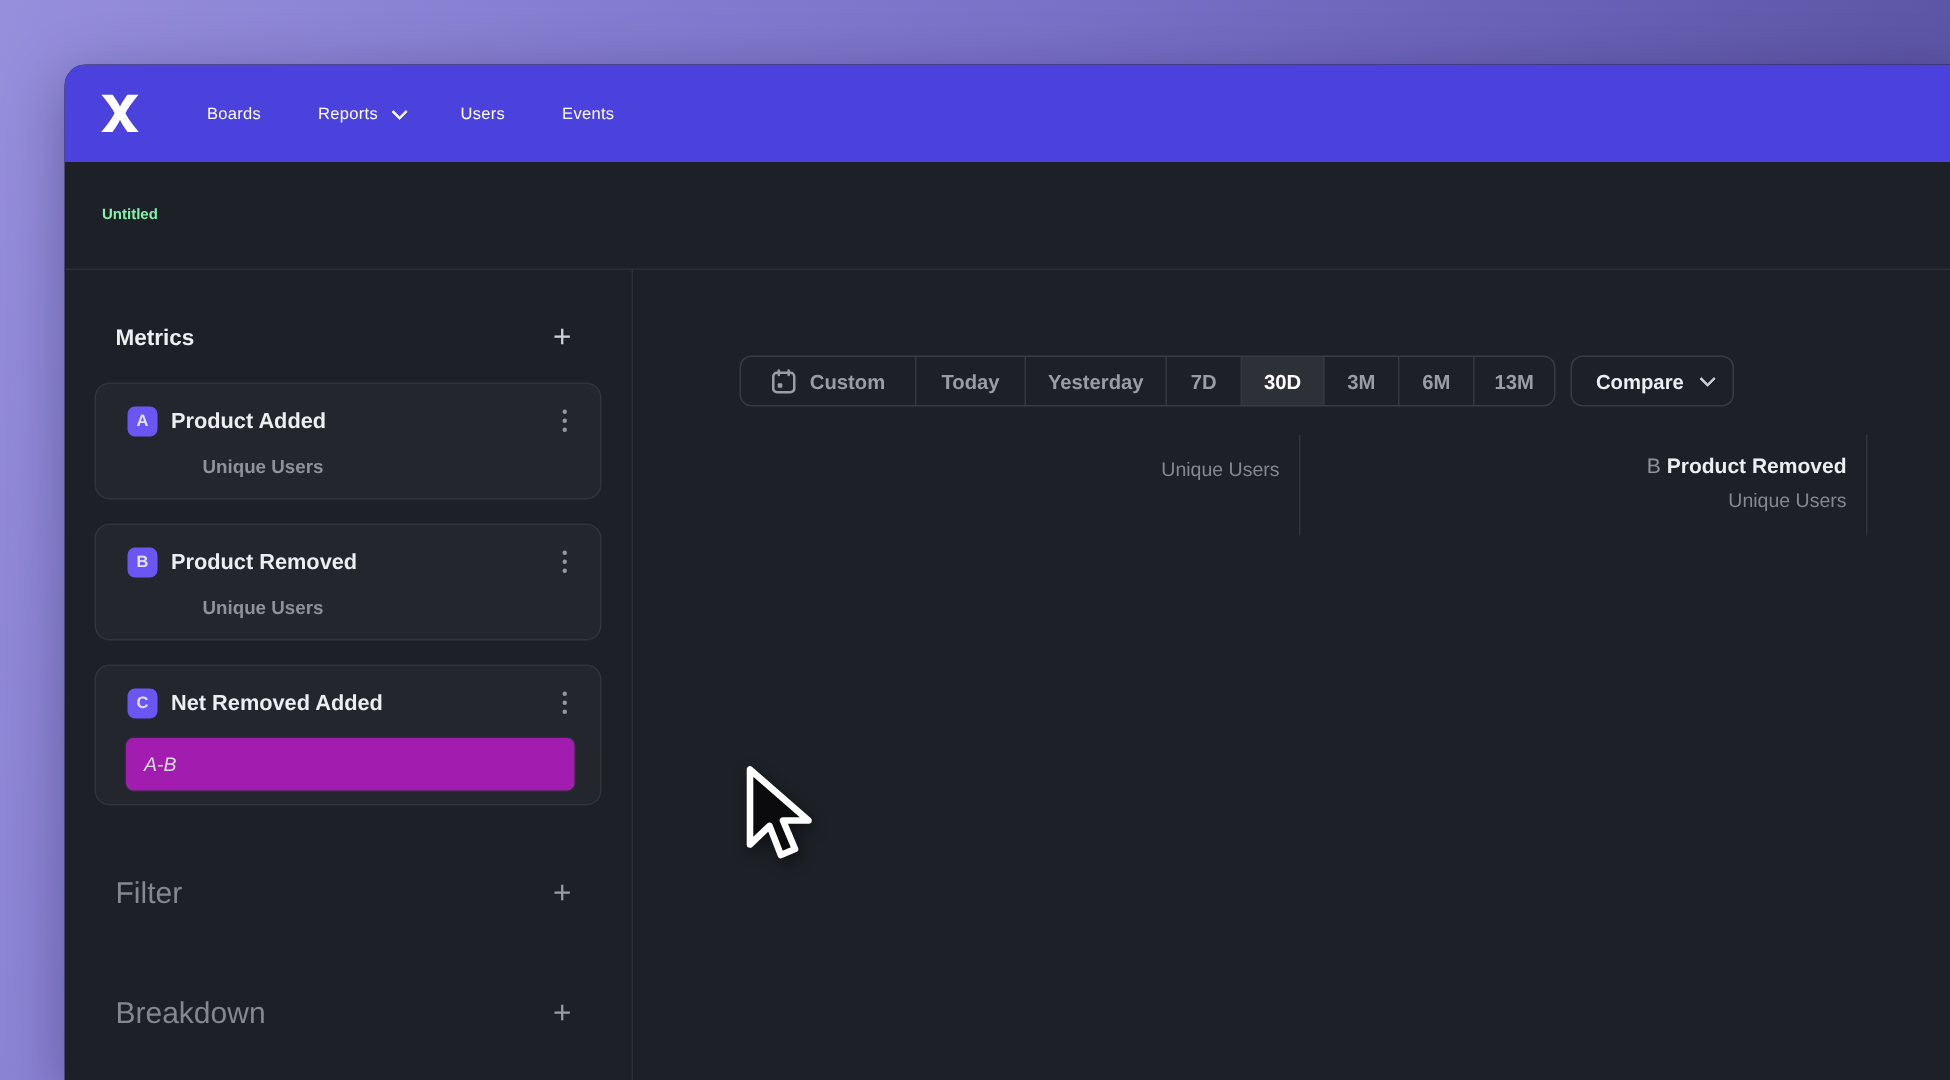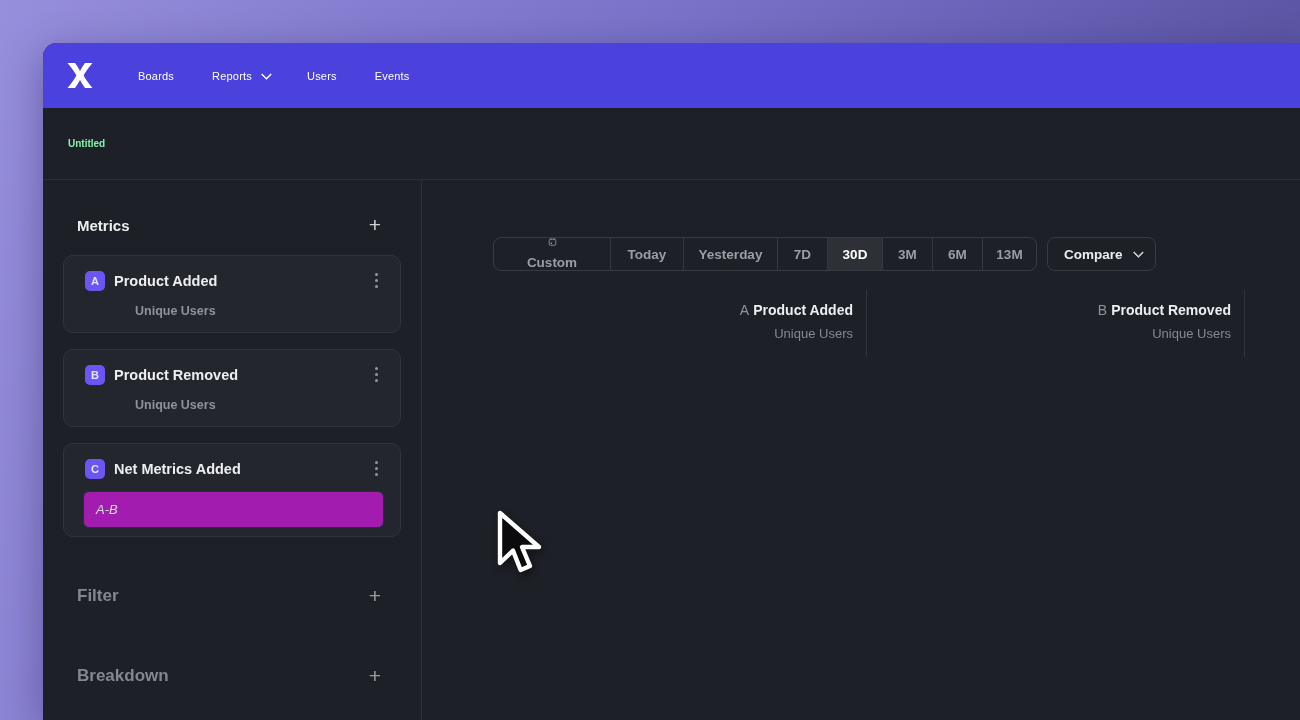--- a/index.html
+++ b/index.html
@@ -98,39 +98,39 @@
   .mc-input{
     margin:11px 0 0 -2px;width:301px;height:37px;
     background:#a21caf;border-radius:6px;border:1px solid #2b2e35;
     display:flex;align-items:center;padding-left:12px;
     color:#d7d9dc;font-size:13px;cursor:text;font-style:italic;
   }
   .section-row{
     display:flex;align-items:center;justify-content:space-between;
     padding:0 40px 0 34px;height:30px;
   }
-  .section-row .lbl{color:#85878e;font-size:17px;font-weight:700;}
+  .section-row .lbl{color:#85878e;font-size:20px;font-weight:400;}
   .section-row .plus{color:#9a9ca2;}
   .row-filter{margin-top:44px;}
   .row-breakdown{margin-top:50px;}
   
   .main{flex:1;padding:57px 0 0 71px;min-width:0;}
   .controls{display:flex;align-items:center;gap:10px;}
   .segmented{
     display:flex;align-items:stretch;height:34px;
     border:1px solid #383b42;border-radius:8px;overflow:hidden;
   }
   .seg{
     display:flex;align-items:center;justify-content:center;
     color:#9b9da4;font-size:13.5px;font-weight:700;
     border-right:1px solid #34373e;cursor:pointer;background:transparent;border-top:none;border-bottom:none;border-left:none;
     font-family:"Liberation Sans", sans-serif;
   }
   .seg:last-child{border-right:none;}
-  .seg-custom{width:117px;gap:9px;flex-direction:column;}
+  .seg-custom{width:117px;gap:9px;}
   .seg-today{width:73px;}
   .seg-yesterday{width:94px;}
   .seg-7d{width:50px;}
   .seg-30d{width:55px;}
   .seg-3m{width:50px;}
   .seg-6m{width:50px;}
   .seg-12m{width:53px;}
   .seg.selected{background:#2d3036;color:#fff;}
   .compare{
     height:34px;padding:0 14px 0 16px;
@@ -225,21 +225,21 @@
               <i></i>
               <i></i>
             </span>
         </div>
         <div class="mc-sub">Unique Users</div>
       </div>
 
       <div class="metric-card card-c">
         <div class="mc-row">
           <span class="badge">C</span>
-          <span class="mc-name">Net Metrics Added</span>
+          <span class="mc-name">Net Removed Added</span>
           <span class="kebab">
               <i></i>
               <i></i>
               <i></i>
             </span>
         </div>
         <div class="mc-input">A-B</div>
       </div>
 
       <div class="section-row row-filter">
@@ -277,21 +277,20 @@
         </div>
         <button class="compare">
           <span>Compare</span>
           <span class="chev"></span>
         </button>
       </div>
 
       <div class="qtable">
         <div class="trow thead">
           <div class="cell col1">
-            <div class="l1"><span class="b">A</span><span>Product Added</span></div>
             <div class="l2">Unique Users</div>
           </div>
           <div class="cell col2">
             <div class="l1"><span class="b">B</span><span>Product Removed</span></div>
             <div class="l2">Unique Users</div>
           </div>
           <div class="cell colrest"></div>
         </div>
       </div>
 

